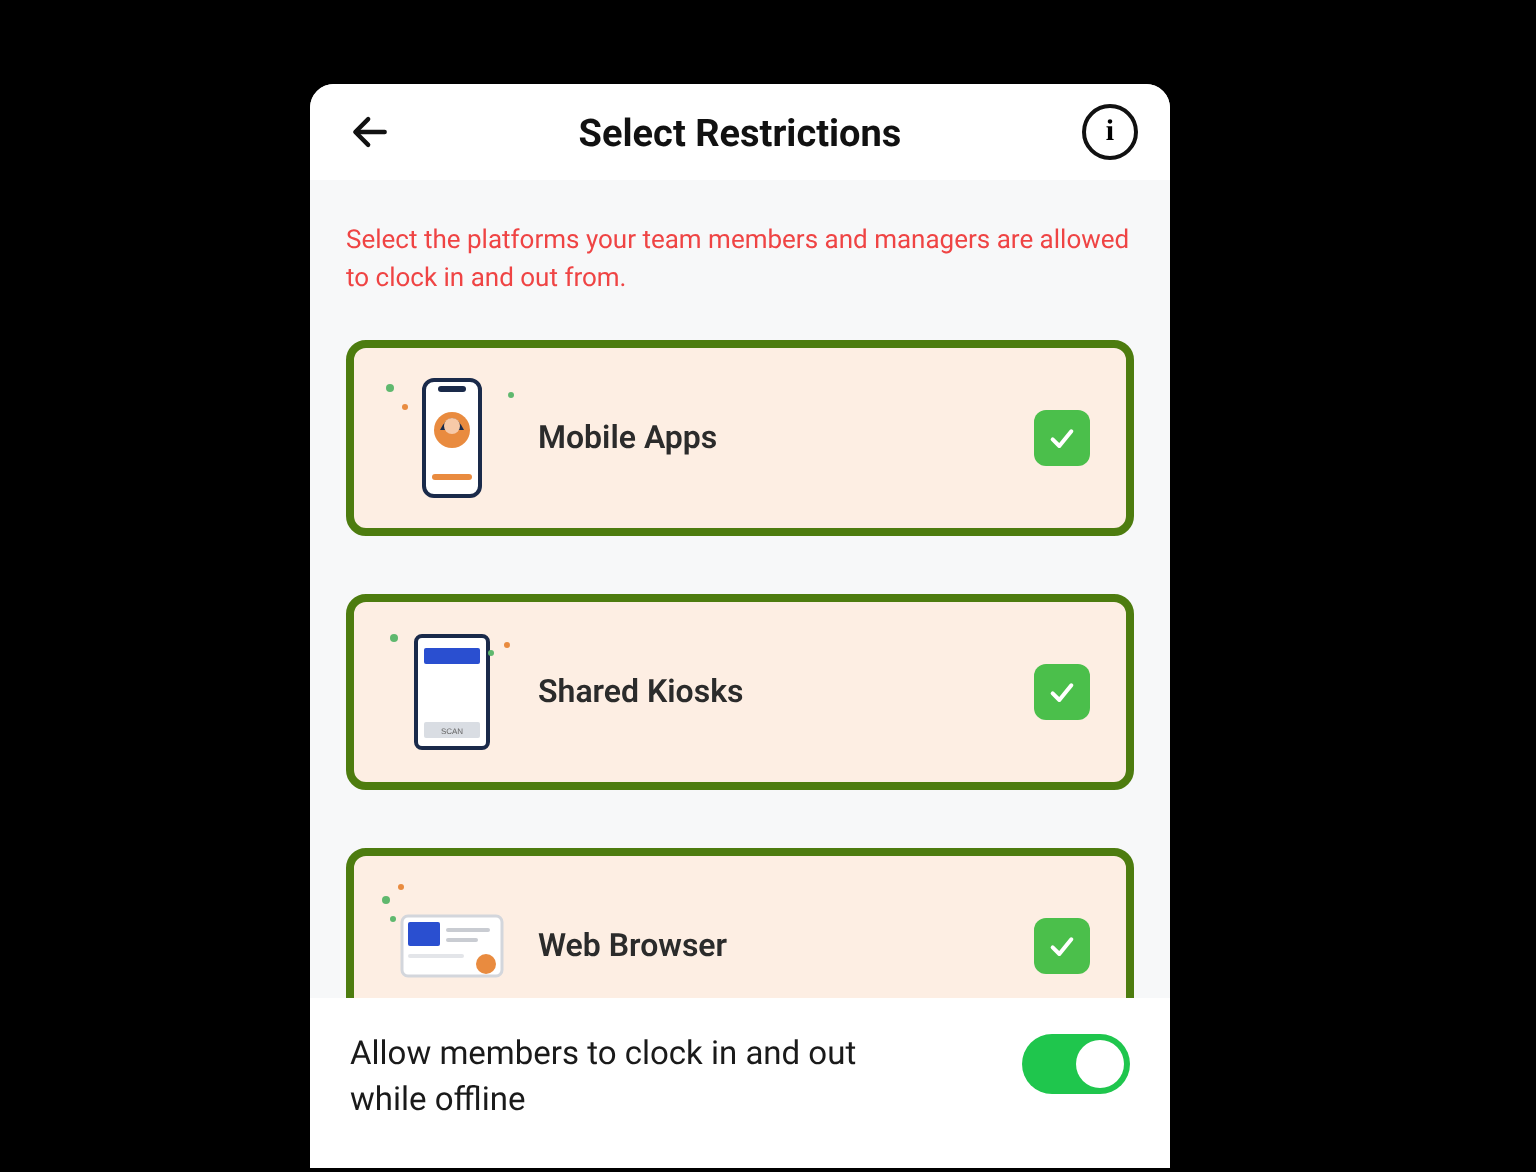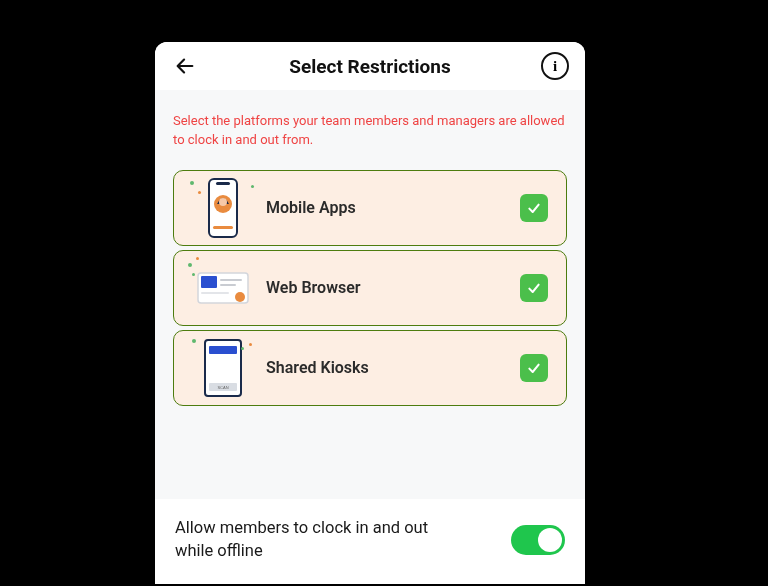--- a/index.html
+++ b/index.html
@@ -51,24 +51,24 @@
     overflow: hidden;
   }
   .desc {
     font-size: 13px;
     color: #ef4444;
     line-height: 1.45;
     margin-bottom: 20px;
   }
   .card {
     background: #fdeee3;
-    border: 1px solid #4d7c0f;
+    border: 4px solid #4d7c0f;
     border-radius: 10px;
-    height: 76px;
-    margin-bottom: 4px;
+    height: 98px;
+    margin-bottom: 29px;
     display: flex;
     align-items: center;
     padding: 0 18px 0 14px;
     cursor: pointer;
   }
   .card .illus {
     width: 70px;
     height: 62px;
     display:flex;
     align-items:center;
@@ -86,21 +86,21 @@
   .check {
     width: 28px; height: 28px;
     background: #4bbf4b;
     border-radius: 6px;
     display:flex; align-items:center; justify-content:center;
   }
   .offline-row {
     background: #fff;
     padding: 18px 20px 22px 20px;
     display:flex;
-    align-items:center;
+    align-items:flex-start;
     justify-content:space-between;
   }
   .offline-label {
     font-size: 16.5px;
     color: #1a1a1a;
     line-height: 1.35;
     max-width: 290px;
   }
   .toggle {
     width: 54px; height: 30px;
@@ -157,60 +157,60 @@
       <div class="label">Mobile Apps</div>
       <div class="check">
         <svg width="16" height="16" viewBox="0 0 24 24" fill="none" stroke="#fff" stroke-width="3" stroke-linecap="round" stroke-linejoin="round">
             <polyline points="5 13 10 18 19 7"></polyline>
           </svg>
       </div>
     </div>
 
     <div class="card">
       <div class="illus">
+        <span class="sparkle" style="left:4px;top:2px;width:4px;height:4px;background:#5fb86e;"></span>
+        <span class="sparkle" style="right:6px;top:6px;width:3px;height:3px;background:#e98b3f;"></span>
+        <span class="sparkle" style="right:14px;top:10px;width:3px;height:3px;background:#5fb86e;"></span>
+        <svg width="44" height="60" viewBox="0 0 44 60">
+          <rect x="4" y="2" width="36" height="56" rx="3" fill="#fff" stroke="#1a2a4a" stroke-width="2"></rect>
+          <rect x="8" y="8" width="28" height="8" rx="1" fill="#2a4fd0"></rect>
+          <rect x="8" y="45" width="28" height="8" rx="1" fill="#d9dde3"></rect>
+          <text x="22" y="51" font-size="4" text-anchor="middle" fill="#666" font-family="Arial">SCAN</text>
+        </svg>
+      </div>
+      <div class="label">Shared Kiosks</div>
+      <div class="check">
+        <svg width="16" height="16" viewBox="0 0 24 24" fill="none" stroke="#fff" stroke-width="3" stroke-linecap="round" stroke-linejoin="round">
+            <polyline points="5 13 10 18 19 7"></polyline>
+          </svg>
+      </div>
+    </div>
+
+    <div class="card">
+      <div class="illus">
         <span class="sparkle" style="left:0px;top:6px;width:4px;height:4px;background:#5fb86e;"></span>
         <span class="sparkle" style="left:8px;top:0px;width:3px;height:3px;background:#e98b3f;"></span>
         <span class="sparkle" style="left:4px;top:16px;width:3px;height:3px;background:#5fb86e;"></span>
         <svg width="58" height="42" viewBox="0 0 58 42">
           <rect x="4" y="6" width="50" height="30" rx="3" fill="#fff" stroke="#d3d6dc" stroke-width="1.5"></rect>
           <rect x="7" y="9" width="16" height="12" rx="1" fill="#2a4fd0"></rect>
           <rect x="26" y="12" width="22" height="2" rx="1" fill="#c9ccd2"></rect>
           <rect x="26" y="17" width="16" height="2" rx="1" fill="#c9ccd2"></rect>
           <rect x="7" y="25" width="28" height="2" rx="1" fill="#e3e5e9"></rect>
           <circle cx="46" cy="30" r="5" fill="#e98b3f"></circle>
         </svg>
       </div>
       <div class="label">Web Browser</div>
       <div class="check">
         <svg width="16" height="16" viewBox="0 0 24 24" fill="none" stroke="#fff" stroke-width="3" stroke-linecap="round" stroke-linejoin="round">
             <polyline points="5 13 10 18 19 7"></polyline>
           </svg>
       </div>
     </div>
 
-    <div class="card">
-      <div class="illus">
-        <span class="sparkle" style="left:4px;top:2px;width:4px;height:4px;background:#5fb86e;"></span>
-        <span class="sparkle" style="right:6px;top:6px;width:3px;height:3px;background:#e98b3f;"></span>
-        <span class="sparkle" style="right:14px;top:10px;width:3px;height:3px;background:#5fb86e;"></span>
-        <svg width="44" height="60" viewBox="0 0 44 60">
-          <rect x="4" y="2" width="36" height="56" rx="3" fill="#fff" stroke="#1a2a4a" stroke-width="2"></rect>
-          <rect x="8" y="8" width="28" height="8" rx="1" fill="#2a4fd0"></rect>
-          <rect x="8" y="45" width="28" height="8" rx="1" fill="#d9dde3"></rect>
-          <text x="22" y="51" font-size="4" text-anchor="middle" fill="#666" font-family="Arial">SCAN</text>
-        </svg>
-      </div>
-      <div class="label">Shared Kiosks</div>
-      <div class="check">
-        <svg width="16" height="16" viewBox="0 0 24 24" fill="none" stroke="#fff" stroke-width="3" stroke-linecap="round" stroke-linejoin="round">
-            <polyline points="5 13 10 18 19 7"></polyline>
-          </svg>
-      </div>
-    </div>
-
   </div>
 
   <div class="offline-row">
     <div class="offline-label">Allow members to clock in and out while offline</div>
     <div class="toggle">
       <div class="knob"></div>
     </div>
   </div>
 
 </div>

